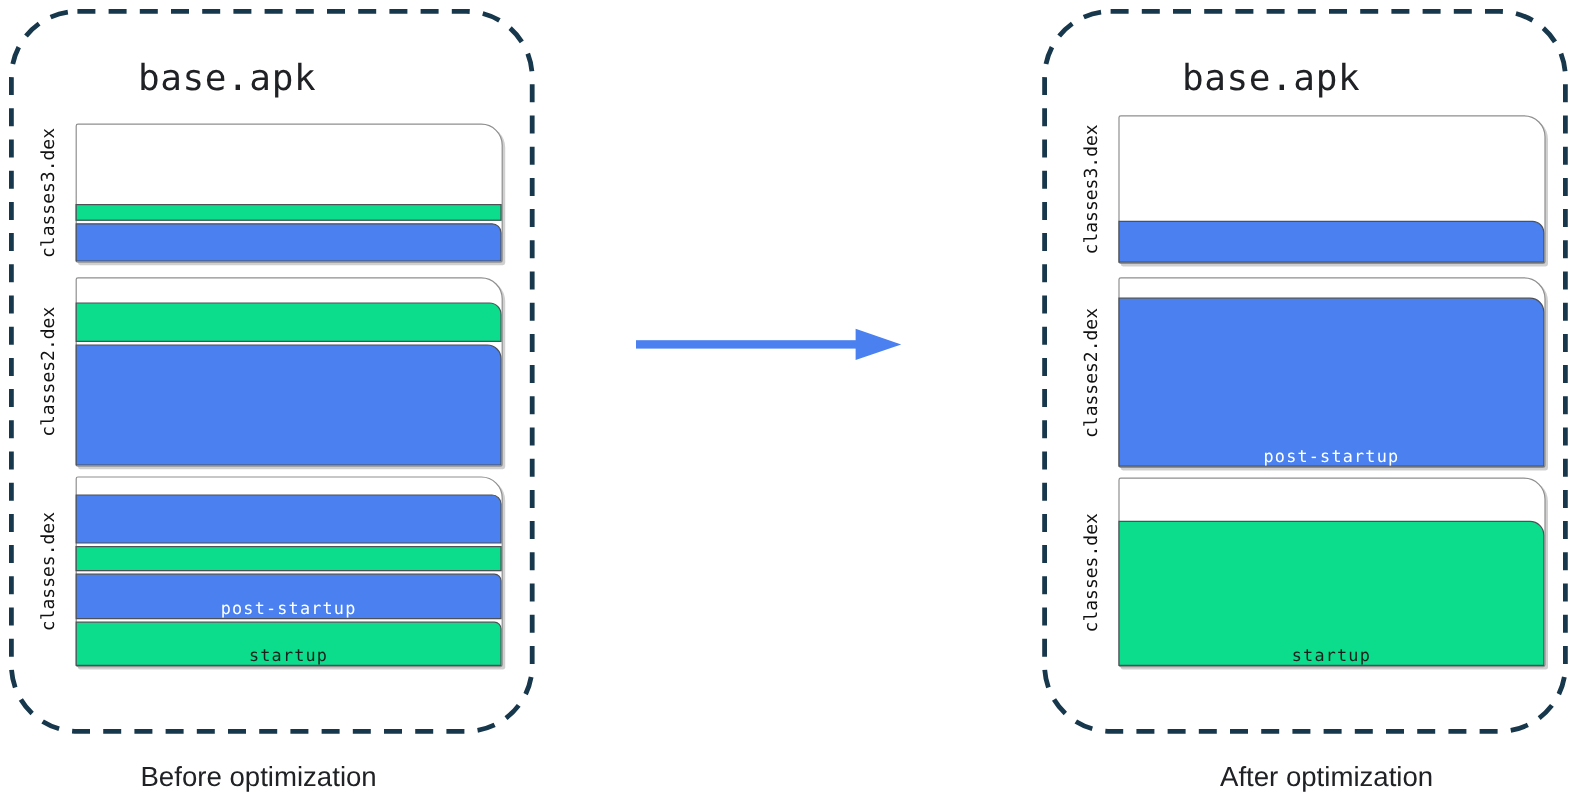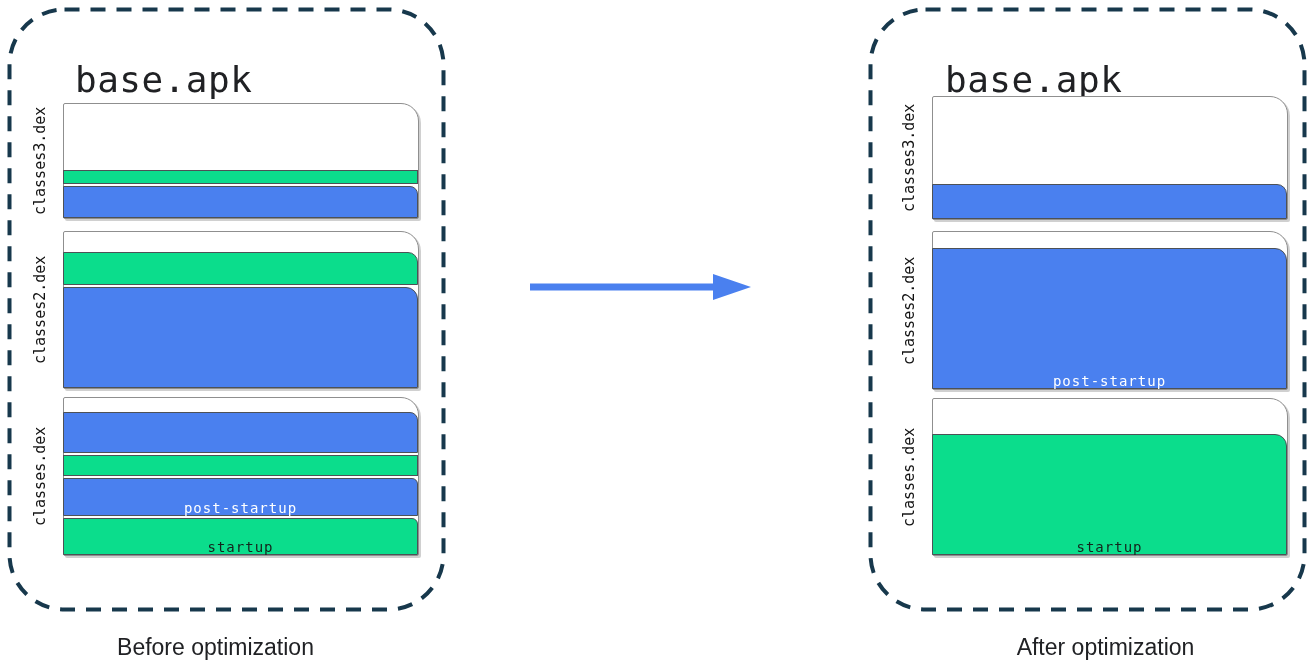--- a/index.html
+++ b/index.html
@@ -5,23 +5,23 @@
   html,body{margin:0;padding:0;background:#ffffff;}
   body{
     width:1315px;height:667px;position:relative;overflow:hidden;
     font-family:"Liberation Sans",sans-serif;color:#202124;
   }
   .panel{position:absolute;top:7px;width:439px;height:605px;}
   .panel.before{left:7px;}
   .panel.after{left:868px;}
   .outline-svg{position:absolute;left:0;top:0;width:439px;height:605px;}
   .apk-title{
-    position:absolute;top:52px;
+    position:absolute;top:41px;
     font-family:"DejaVu Sans Mono","Liberation Mono",monospace;
-    font-size:36px;letter-spacing:0.5px;color:#202124;white-space:nowrap;
+    font-size:30px;letter-spacing:0.5px;color:#202124;white-space:nowrap;margin-left:40px;
   }
   .panel.before .apk-title{left:68px;}
   .panel.after  .apk-title{left:77px;}
   .file-label{
     position:absolute;width:22px;display:flex;align-items:center;justify-content:center;
     writing-mode:vertical-rl;transform:rotate(180deg);
     font-family:"DejaVu Sans Mono","Liberation Mono",monospace;
     font-size:15px;color:#111111;white-space:nowrap;
   }
   .panel.before .file-label{left:22px;}

